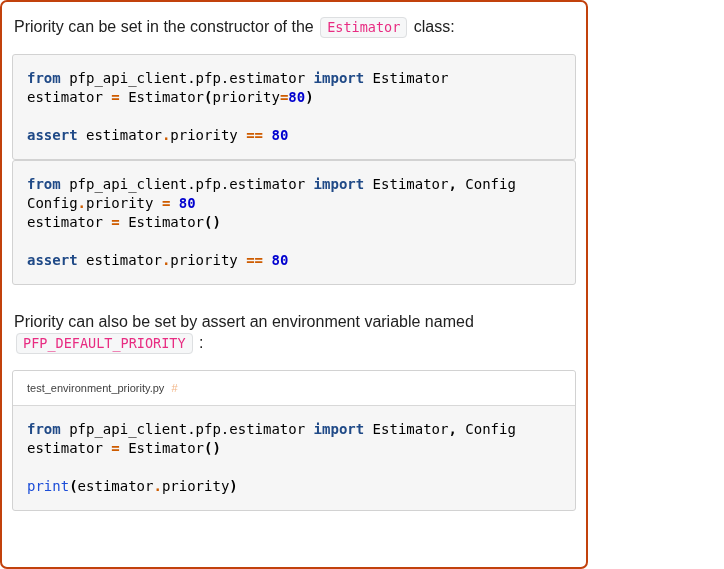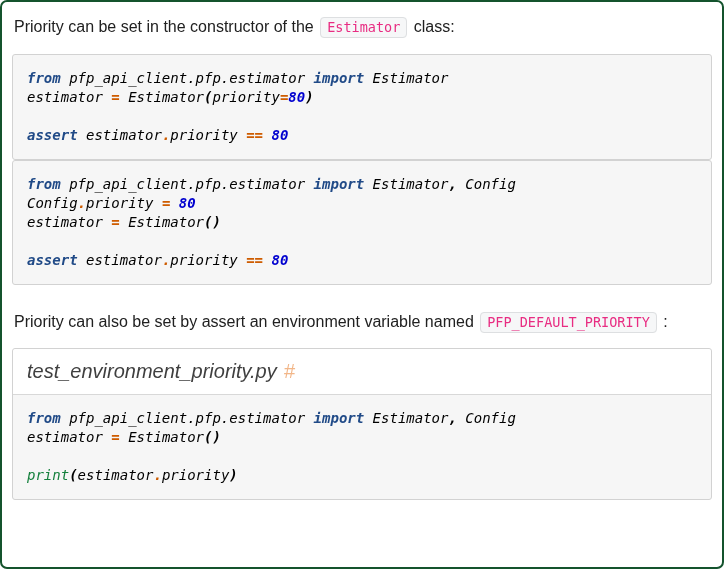--- a/index.html
+++ b/index.html
@@ -2,24 +2,24 @@
 <html><head>
 <meta charset="utf-8">
 <style>
   html, body {
     margin: 0;
     padding: 0;
     background: #ffffff;
     font-family: "Liberation Sans", sans-serif;
   }
   .page {
-    width: 724px;
+    width: 588px;
     height: 569px;
     box-sizing: border-box;
-    border: 2px solid #14532d;
+    border: 2px solid #c2410c;
     border-radius: 7px;
     background: #ffffff;
     padding: 12px 10px;
     overflow: hidden;
   }
   p.doc-para {
     margin: 26px 2px 16px 2px;
     font-size: 16px;
     line-height: 1.35;
     color: #212121;
@@ -36,47 +36,46 @@
     border-radius: 4px;
     padding: 1px 6px 2px 6px;
     margin: 0 2px;
     white-space: nowrap;
   }
   .codeblock {
     background: #f6f6f6;
     border: 1px solid #d2d2d2;
     border-radius: 3px;
     margin: 0;
-    font-style: italic;
   }
   .codeblock pre {
     margin: 0;
     padding: 14px;
     font-family: "DejaVu Sans Mono", monospace;
     font-size: 14px;
     line-height: 19px;
     white-space: pre;
     color: #000000;
   }
   .code-title {
     background: #ffffff;
     border-bottom: 1px solid #d8d8d8;
     border-radius: 3px 3px 0 0;
     padding: 11px 14px;
-    font-size: 20px;
+    font-size: 11px;
     color: #3f3f3f;
   }
   .code-title .permalink {
     color: #f2b688;
     text-decoration: none;
     margin-left: 7px;
   }
   
   .tok-k  { color: #204a87; font-weight: bold; }  
-  .tok-nb { color: #15803d; }                      
+  .tok-nb { color: #1d4ed8; }                      
   .tok-o  { color: #ce5c00; font-weight: bold; }  
   .tok-m  { color: #0000cf; font-weight: bold; }  
   .tok-p  { color: #000000; font-weight: bold; }  
   .tok-n  { color: #000000; }                      
 </style>
 </head>
 <body>
 
 <div class="page">
 

